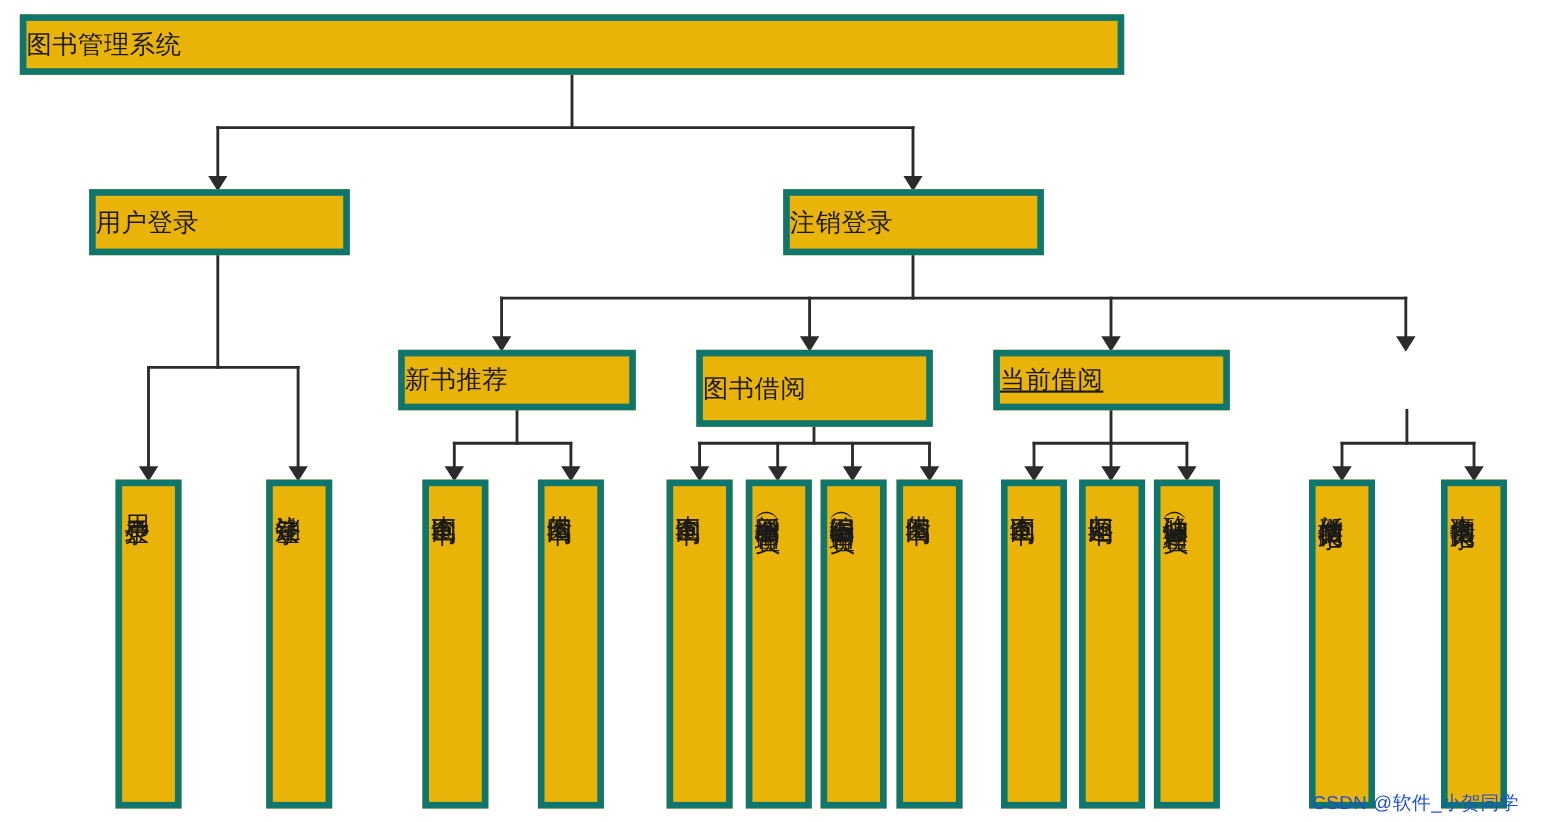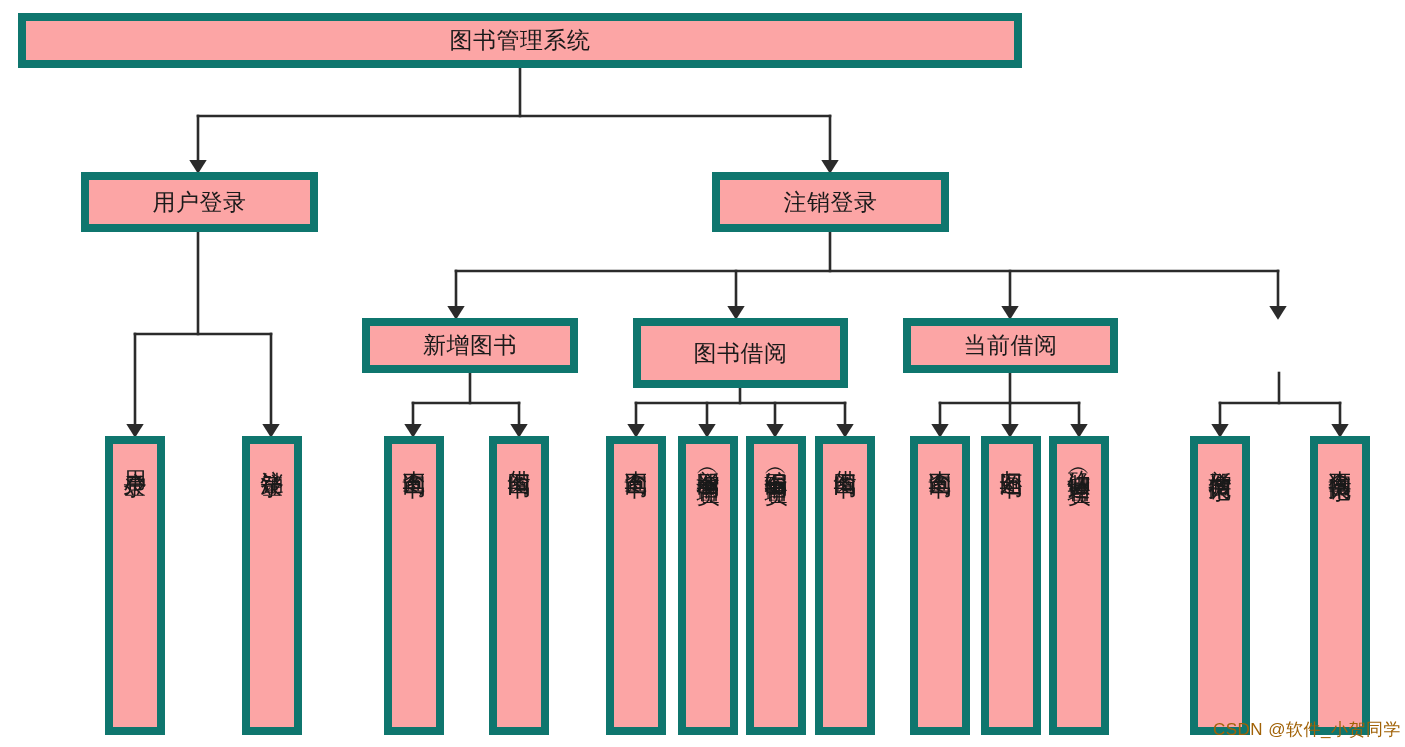--- a/index.html
+++ b/index.html
@@ -22,25 +22,25 @@
     position: absolute;
     left: 0;
     top: 0;
     width: 1405px;
     height: 747px;
     pointer-events: none;
   }
   .node {
     position: absolute;
     box-sizing: border-box;
-    background: #fca5a5;
-    border: 8px solid #0f766e;
+    background: #eab308;
+    border: 6px solid #0f766e;
     display: flex;
     align-items: center;
-    justify-content: center;
+    justify-content: flex-start;
     color: #1a1a1a;
   }
   .node.horizontal {
     font-size: 23px;
     letter-spacing: 0.5px;
   }
   .node.vertical {
     padding-top: 8px;
     align-items: flex-start;
   }
@@ -51,24 +51,24 @@
     line-height: 1.18;
     letter-spacing: 2px;
     white-space: nowrap;
     text-align: left;
   }
   .node-label {
     white-space: nowrap;
   }
   #watermark {
     position: absolute;
-    right: 4px;
+    right: 24px;
     bottom: 6px;
     font-size: 17px;
-    color: #a16207;
+    color: #1d4ed8;
     white-space: nowrap;
     letter-spacing: 0.5px;
     margin-top: 12px;
   }
 </style>
 </head>
 <body>
 
 <div id="diagram-root">
 
@@ -129,28 +129,28 @@
 
   <div class="node horizontal" style="left:81px; top:172px; width:237px; height:60px;">
     <span class="node-label">用户登录</span>
   </div>
 
   <div class="node horizontal" style="left:712px; top:172px; width:237px; height:60px;">
     <span class="node-label">注销登录</span>
   </div>
 
   <div class="node horizontal" style="left:362px; top:318px; width:216px; height:55px;">
-    <span class="node-label">新增图书</span>
+    <span class="node-label">新书推荐</span>
   </div>
 
   <div class="node horizontal" style="left:633px; top:318px; width:215px; height:70px;">
     <span class="node-label">图书借阅</span>
   </div>
 
-  <div class="node horizontal" style="left:903px; top:318px; width:215px; height:55px;">
+  <div class="node horizontal" style="left:903px; top:318px; width:215px; height:55px;text-decoration:underline;">
     <span class="node-label">当前借阅</span>
   </div>
 
 
   <div class="node vertical" style="left:105px; top:436px; width:60px; height:299px;">
     <span class="vlabel">用户登录</span>
   </div>
 
   <div class="node vertical" style="left:242px; top:436px; width:60px; height:299px;">
     <span class="vlabel">注销登录</span>

